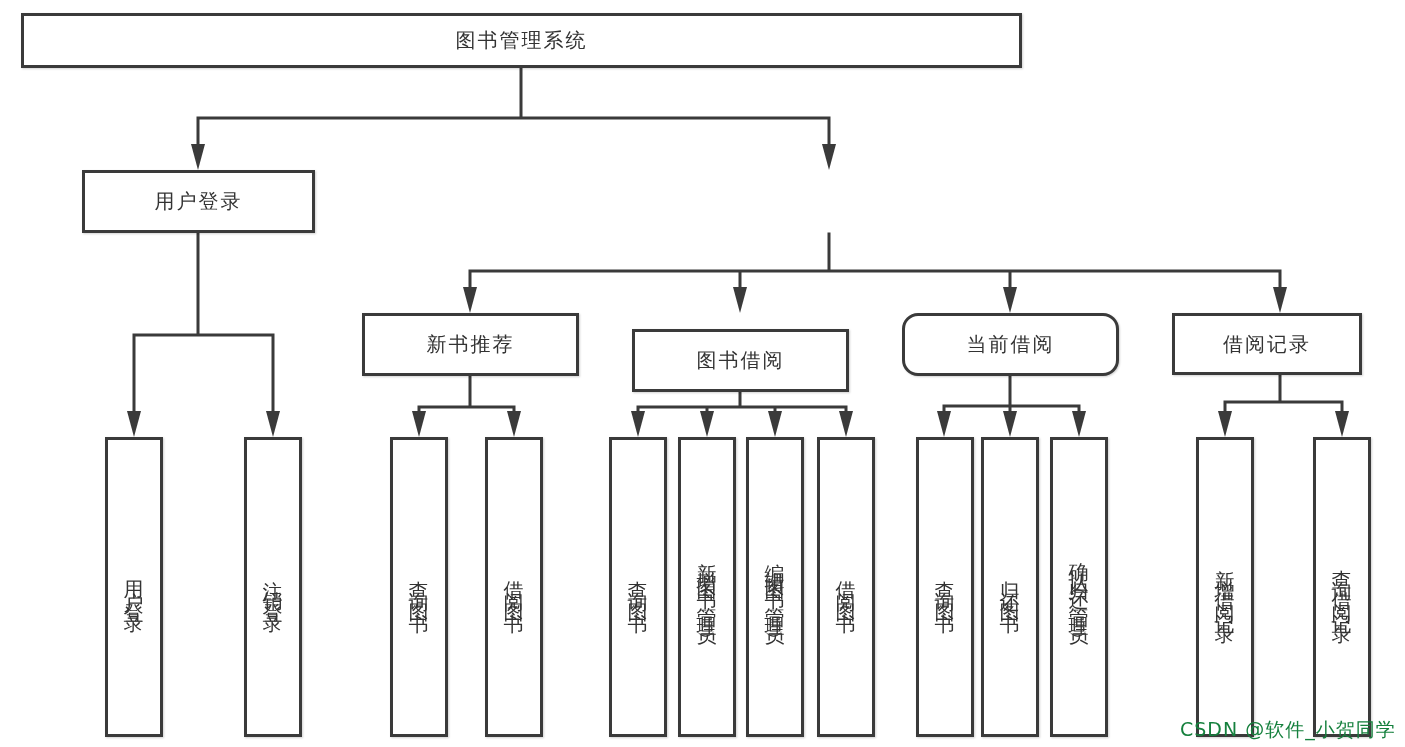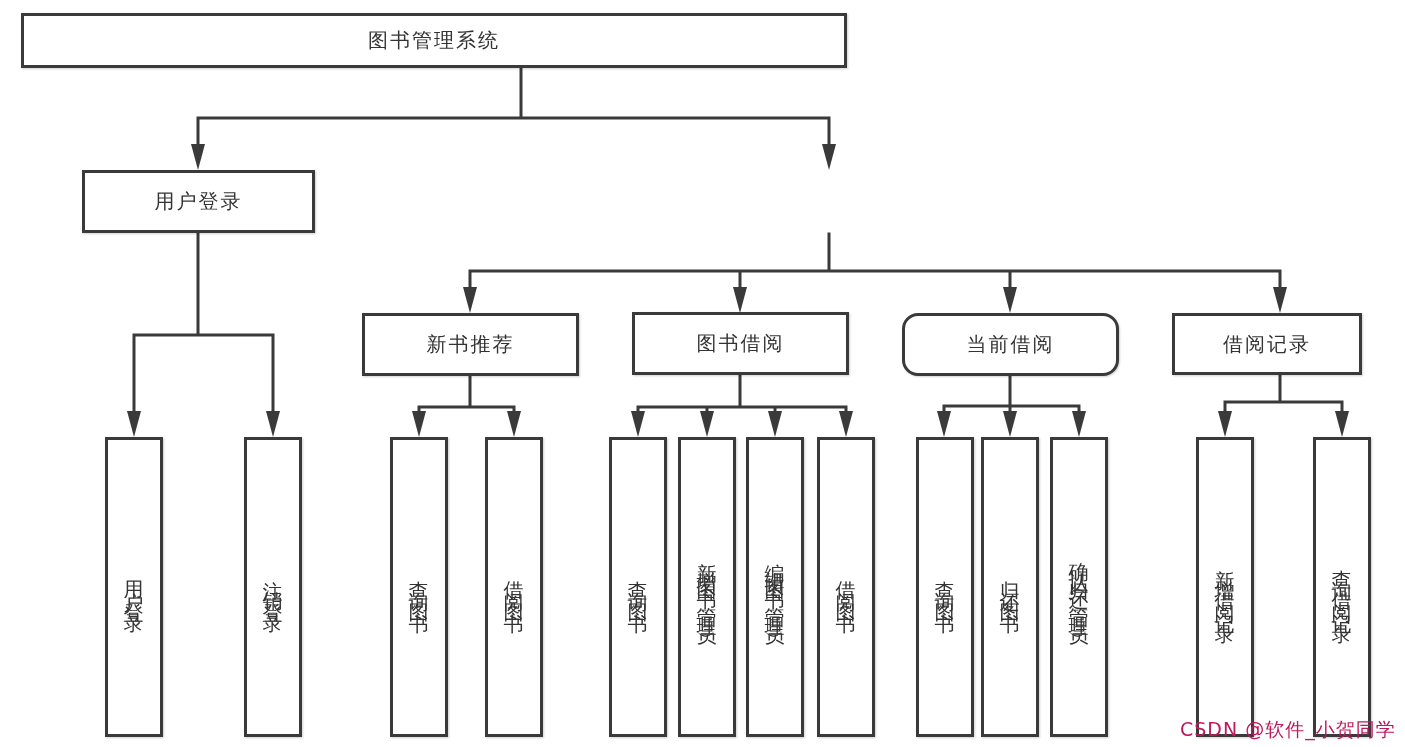--- a/index.html
+++ b/index.html
@@ -40,21 +40,21 @@
     font-size: 20px;
     line-height: 1;
     letter-spacing: 11px;
   }
   .node .vlabel.tight { letter-spacing: 9px; }
   .watermark {
     position: absolute;
     left: 1180px;
     top: 717px;
     font-size: 19px;
-    color: #be185d;
+    color: #15803d;
     letter-spacing: 1px;
     white-space: nowrap;
     z-index: 5;
   }
 </style>
 </head>
 <body>
 
 <div class="stage">
 
@@ -98,32 +98,32 @@
 
       <polygon points="937,411 951,411 944,437"></polygon>
       <polygon points="1003,411 1017,411 1010,437"></polygon>
       <polygon points="1072,411 1086,411 1079,437"></polygon>
 
       <polygon points="1218,411 1232,411 1225,437"></polygon>
       <polygon points="1335,411 1349,411 1342,437"></polygon>
     </g>
   </svg>
 
-  <div class="node" style="left:21px; top:13px; width:826px; height:55px;">
+  <div class="node" style="left:21px; top:13px; width:1001px; height:55px;">
     <span class="hlabel">图书管理系统</span>
   </div>
 
   <div class="node" style="left:82px; top:170px; width:233px; height:63px;">
     <span class="hlabel">用户登录</span>
   </div>
 
   <div class="node" style="left:362px; top:313px; width:217px; height:63px;">
     <span class="hlabel">新书推荐</span>
   </div>
-  <div class="node" style="left:632px; top:312px; width:217px; height:63px;">
+  <div class="node" style="left:632px; top:329px; width:217px; height:63px;">
     <span class="hlabel">图书借阅</span>
   </div>
   <div class="node" style="left:902px; top:313px; width:217px; height:63px;border-radius:16px;">
     <span class="hlabel">当前借阅</span>
   </div>
   <div class="node" style="left:1172px; top:313px; width:190px; height:62px;">
     <span class="hlabel">借阅记录</span>
   </div>
 
   <div class="node" style="left:105px; top:437px; width:58px; height:300px;">

